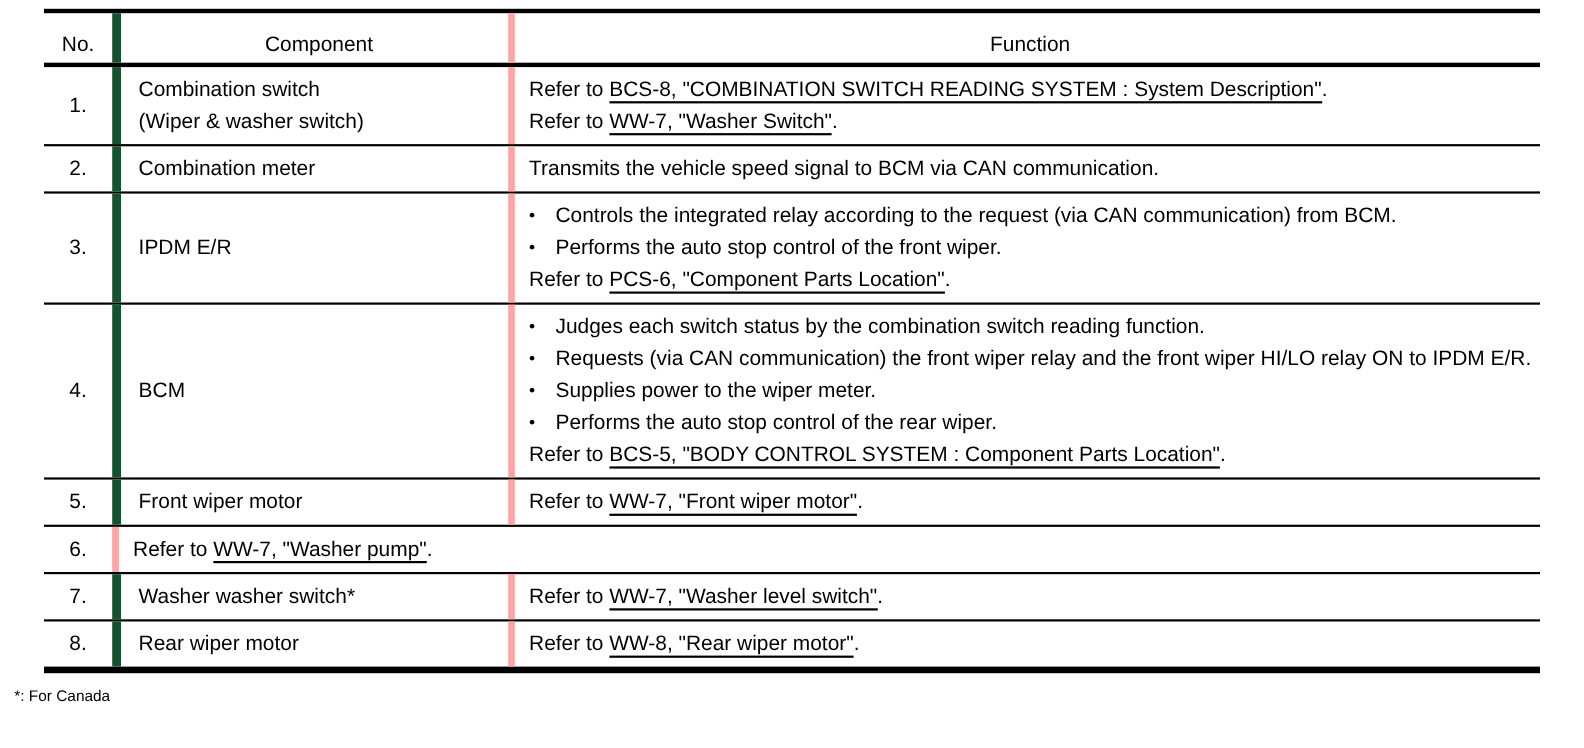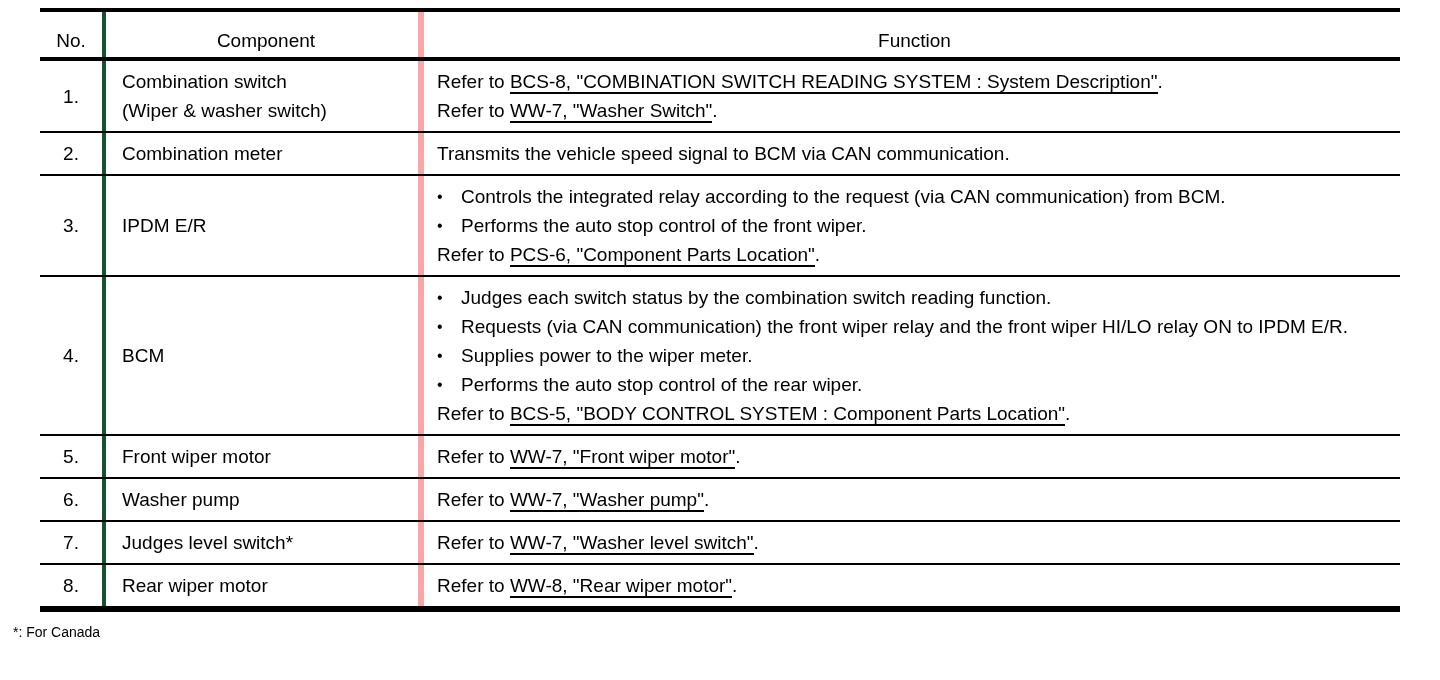--- a/index.html
+++ b/index.html
@@ -28,21 +28,21 @@
   .cell {
     display: flex;
     flex-direction: column;
     justify-content: center;
     padding: 6px 8px;
     font-size: 19px;
     line-height: 29px;
     min-height: 41px;
   }
   .c-no   { width: 62px;  align-items: center; text-align: center; }
-  .c-comp { width: 316px; border-left: 4px solid #14532d; padding-left: 16px; }
+  .c-comp { width: 360px; border-left: 8px solid #14532d; padding-left: 16px; }
   .c-fn   { flex: 1;      border-left: 6px solid #fca5a5; padding-left: 13px; }
 
   .trow.header .cell { min-height: 34px; padding-top: 14px; padding-bottom: 2px; align-items: center; text-align: center; }
 
   .fn-line { text-align: left; }
   .fn-line.bullet { display: flex; align-items: flex-start; }
   .fn-line.bullet .mark { width: 24px; flex: 0 0 24px; text-align: left; font-size: 16px; }
   .fn-line.bullet .txt { max-width: 930px; }
 
   .link {
@@ -136,31 +136,28 @@
           <div class="cell c-no">5.</div>
           <div class="cell c-comp">
             <div>Front wiper motor</div>
           </div>
           <div class="cell c-fn">
             <div class="fn-line"><span>Refer to </span><a class="link">WW-7, "Front wiper motor"</a><span>.</span></div>
           </div>
         </div>
         <div class="trow">
           <div class="cell c-no">6.</div>
-          <div class="cell c-comp">
-            <div>Washer pump</div>
-          </div>
           <div class="cell c-fn">
             <div class="fn-line"><span>Refer to </span><a class="link">WW-7, "Washer pump"</a><span>.</span></div>
           </div>
         </div>
         <div class="trow">
           <div class="cell c-no">7.</div>
           <div class="cell c-comp">
-            <div>Judges level switch*</div>
+            <div>Washer washer switch*</div>
           </div>
           <div class="cell c-fn">
             <div class="fn-line"><span>Refer to </span><a class="link">WW-7, "Washer level switch"</a><span>.</span></div>
           </div>
         </div>
         <div class="trow">
           <div class="cell c-no">8.</div>
           <div class="cell c-comp">
             <div>Rear wiper motor</div>
           </div>

